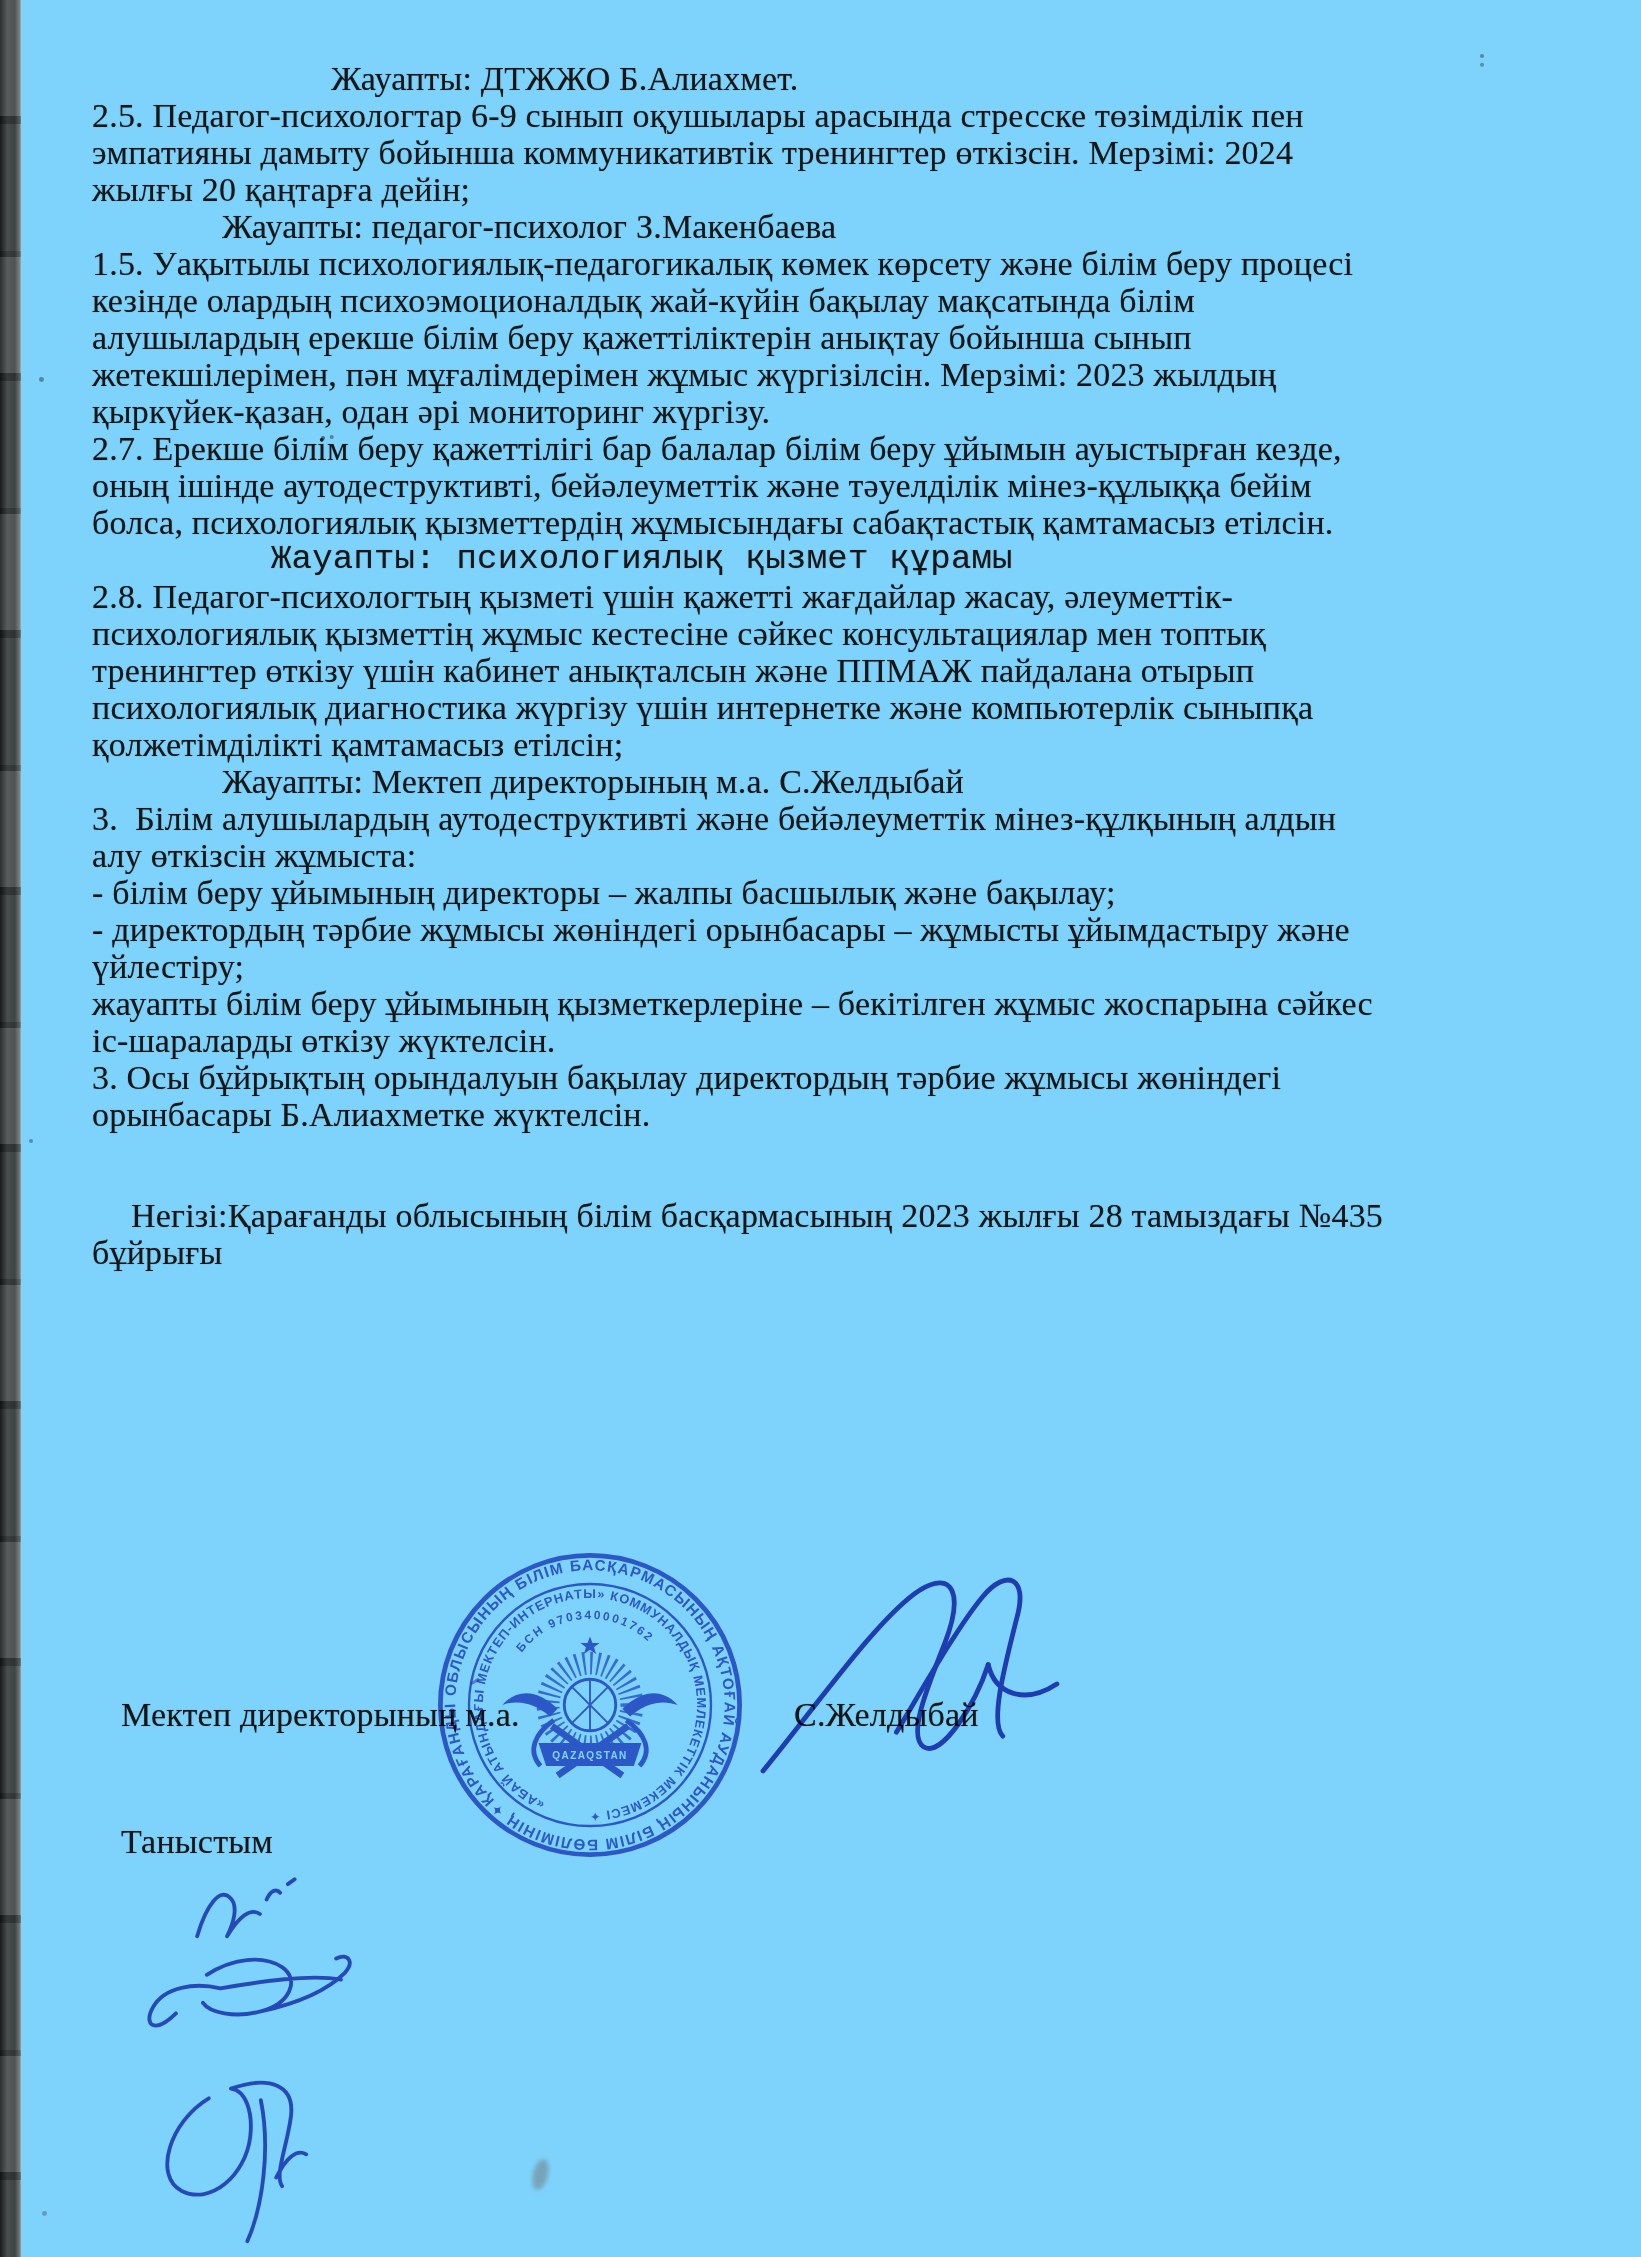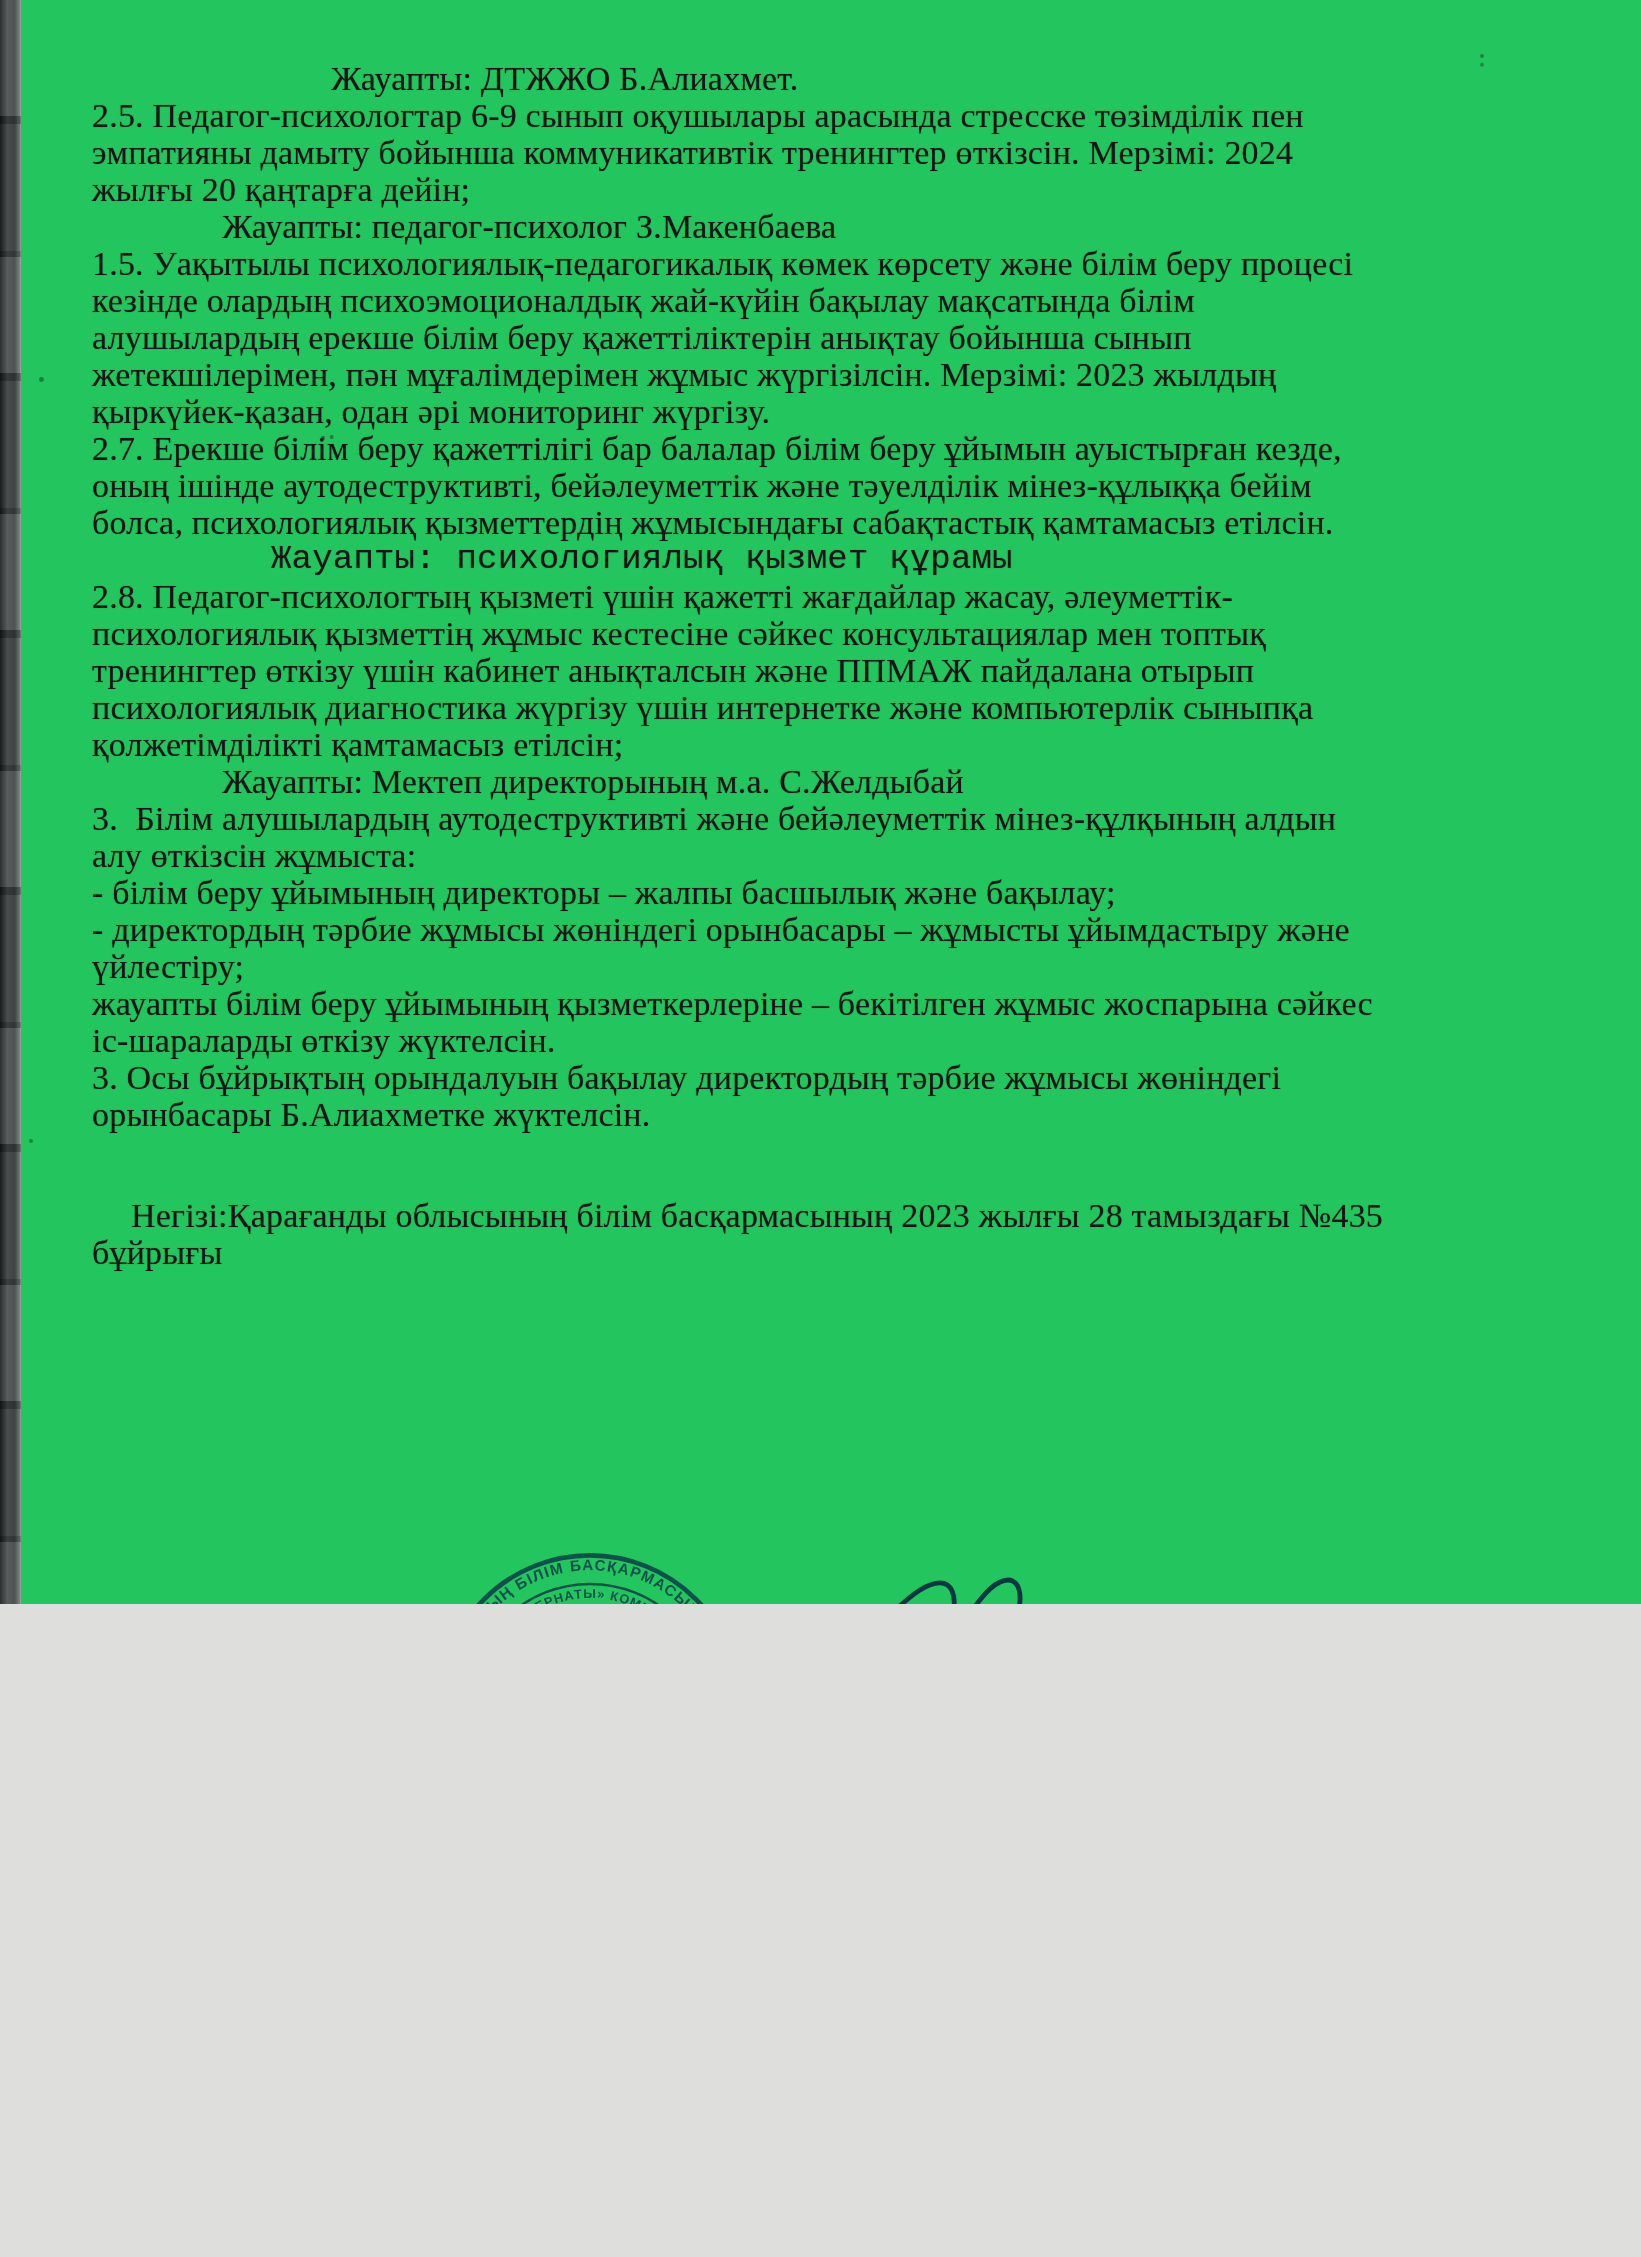--- a/index.html
+++ b/index.html
@@ -2,22 +2,22 @@
 <html><head>
 <meta charset="utf-8">
 <style>
   html,body{margin:0;padding:0;}
   body{
     width:1641px;height:2257px;
     background:#dededc;
     font-family:"Liberation Serif","DejaVu Serif",serif;
   }
   .page{
-    position:relative;width:1641px;height:1604px;overflow:hidden;
-    background:#22c55e;color:#161616;
+    position:relative;width:1641px;height:2257px;overflow:hidden;
+    background:#7dd3fc;color:#161616;
   }
   
   .scan-edge{
     position:absolute;left:0;top:0;width:21px;height:2257px;
     background:linear-gradient(90deg,#151818,#454a4a 35%,#3a3f3f 70%,#757977 96%,#b9bcba);
   }
   .scan-edge::after{
     content:"";position:absolute;inset:0;
     background:repeating-linear-gradient(180deg,
       rgba(255,255,255,.10) 0 116px,

